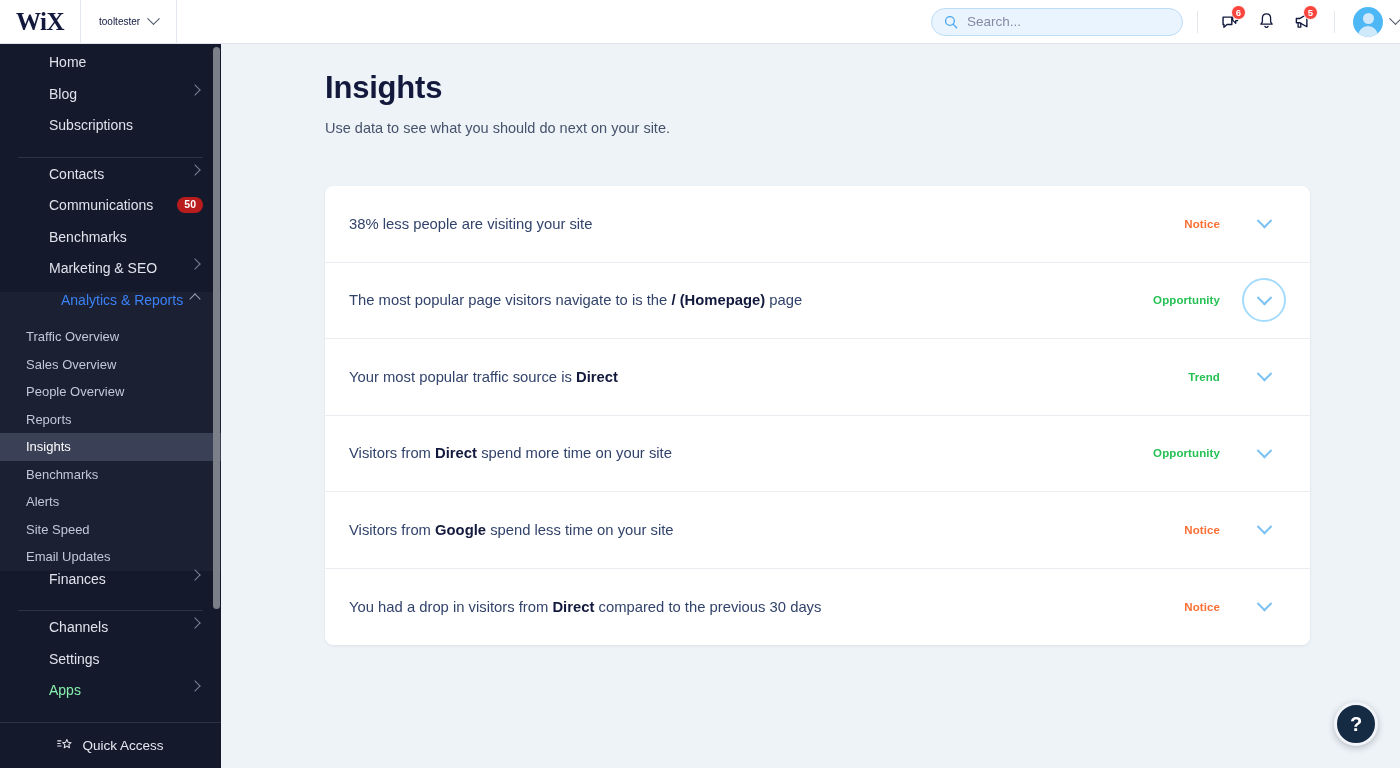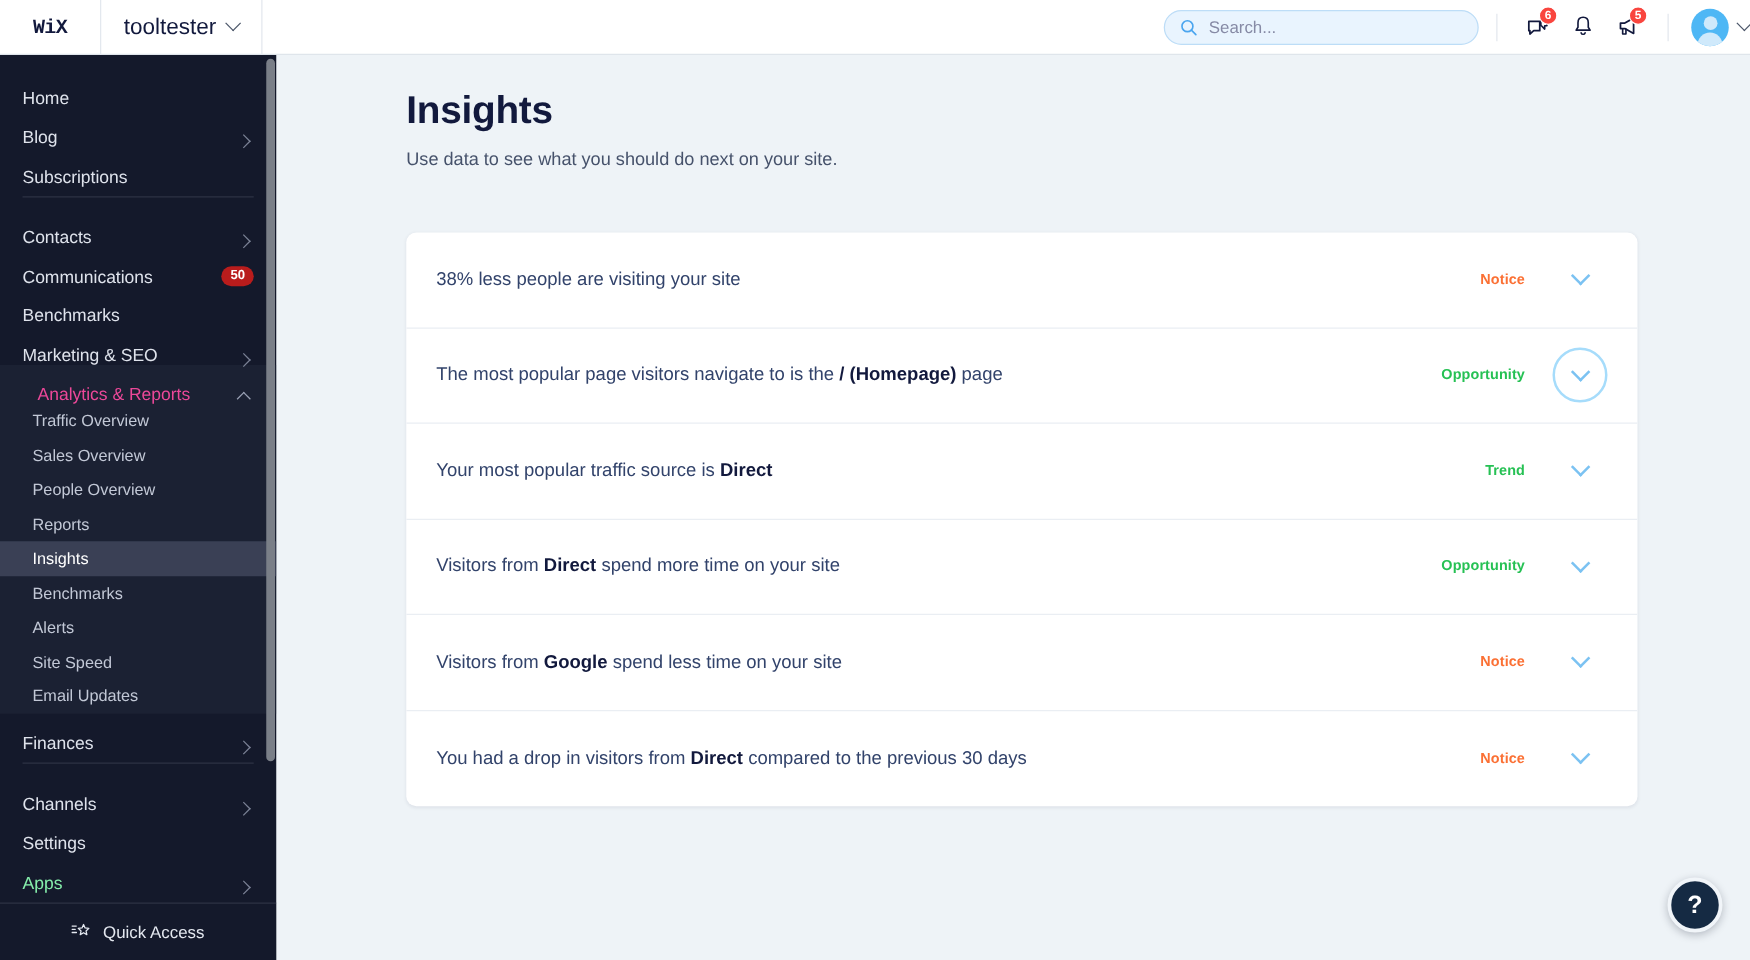--- a/index.html
+++ b/index.html
@@ -14,30 +14,30 @@
   .topbar {
     position: absolute; top: 0; left: 0;
     width: 1400px; height: 44px;
     background: #ffffff;
     border-bottom: 1px solid #dfe5eb;
     display: flex; align-items: center;
     z-index: 40;
   }
   .wix-logo {
     width: 80px; text-align: center;
-    font-size: 16px; font-weight: 700; letter-spacing: -0.5px;
+    font-size: 25px; font-weight: 700; letter-spacing: -0.5px;
     color: #12193d;
-    font-family: Liberation Mono, monospace;
+    font-family: Liberation Serif, serif;
   }
   .tb-sep { width: 1px; height: 44px; background: #e3e8ee; }
   .site-switch {
     display: flex; align-items: center; gap: 9px;
     padding: 0 18px; height: 44px; cursor: pointer;
   }
-  .site-switch .nm { font-size: 18px; color: #12193d; font-weight: 400; }
+  .site-switch .nm { font-size: 10px; color: #12193d; font-weight: 400; }
   .chev-sm {
     display:inline-block; width: 9px; height: 9px;
     border-right: 1.4px solid #4a5568; border-bottom: 1.4px solid #4a5568;
     transform: rotate(45deg) translate(-2px,-2px);
   }
   .tb-menu { display: flex; align-items: center; gap: 0; margin-left: 8px; }
   .tb-item {
     display: flex; align-items: center; gap: 7px;
     padding: 0 14px; height: 44px; cursor: pointer;
     font-size: 14px; color: #12193d;
@@ -104,26 +104,27 @@
     overflow: hidden;
     z-index: 30;
   }
   .sb-scroll {
     position: absolute; top: 0; left: 0;
     width: 221px; height: 678px;
     overflow: hidden;
   }
   .sb-inner { padding-top: 10px; }
   .sb-row {
-    display: flex; align-items: flex-end;
+    display: flex; align-items: flex-start;
     height: 31.5px;
     padding: 0 18px;
     cursor: pointer;
     color: #dfe3ec;
     font-size: 14px;
+    margin-left: 31px;
   }
   .sb-row .lbl { flex: 1; }
   .sb-row.dim { color: #86efac; }
   .sb-arrow {
     width: 8px; height: 8px;
     border-right: 1.3px solid #7b8296; border-top: 1.3px solid #7b8296;
     transform: rotate(45deg);
     margin-right: 4px;
   }
   .sb-caret-up {
@@ -143,21 +144,21 @@
     margin: 8px 18px;
   }
   .sb-group { background: #1b2133; }
   .sb-sub {
     display: flex; align-items: center;
     height: 27.5px; padding: 0 18px 0 26px;
     font-size: 13px; color: #c2c8d6;
     cursor: pointer;
   }
   .sb-sub.active { background: #3a4055; color: #ffffff; }
-  .sb-row.group-head { color: #ec4899; font-weight: 400; padding-left: 30px; }
+  .sb-row.group-head { color: #3b82f6; font-weight: 400; padding-left: 30px; }
   .sb-footer {
     position: absolute; bottom: 0; left: 0;
     width: 221px; height: 46px;
     border-top: 1px solid #2c3244;
     background: #14192b;
     display: flex; align-items: center; justify-content: center;
     gap: 9px; cursor: pointer;
     color: #e4e8f0; font-size: 13.5px;
   }
   .sb-scrollbar {

